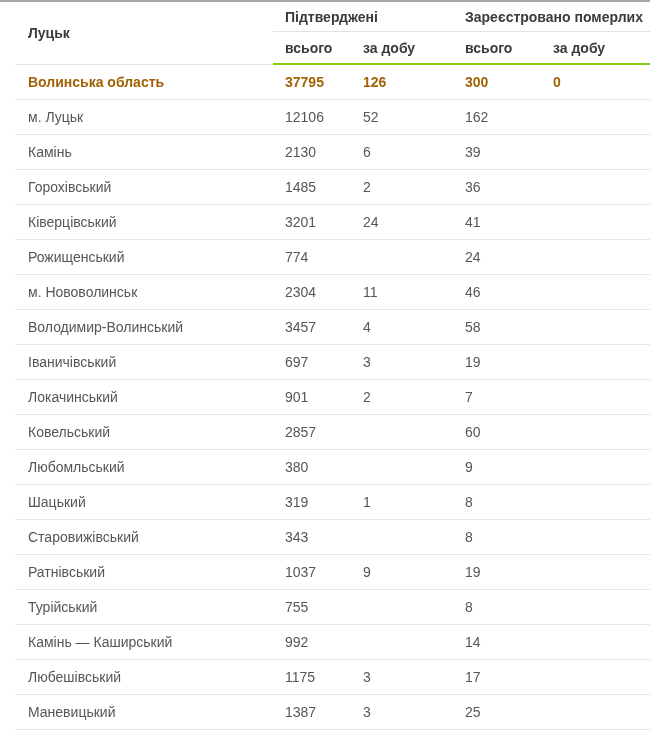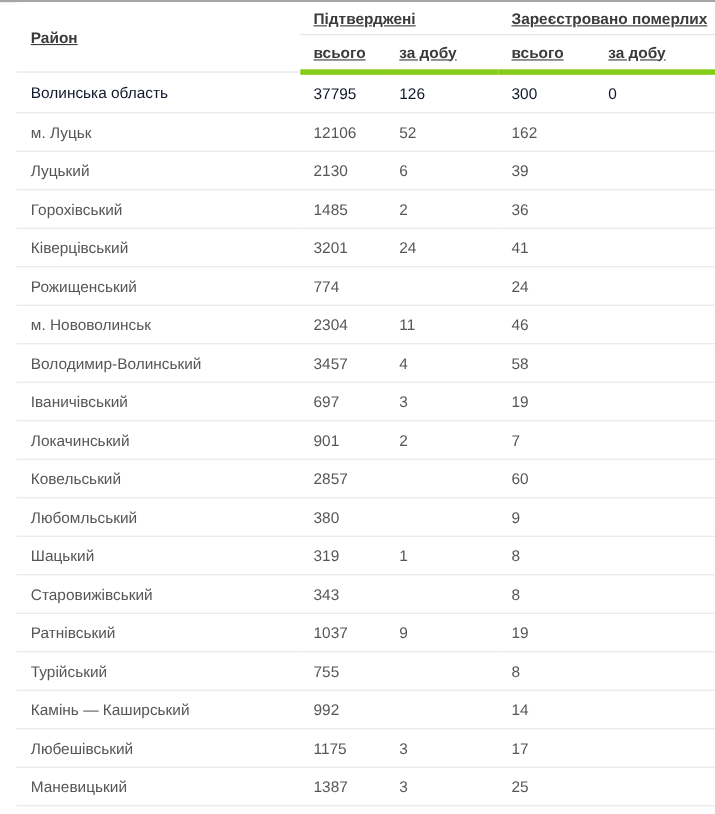--- a/index.html
+++ b/index.html
@@ -40,65 +40,64 @@
     vertical-align: middle;
     font-size: 14px;
     line-height: 16px;
     white-space: nowrap;
     overflow: hidden;
     padding: 0;
   }
   th {
     font-weight: 700;
     color: #3b3b3b;
-    text-decoration: underline;
   }
   th.group-h {
     height: 29px;
     border-bottom: 1px solid #e3e3e3;
     padding-left: 12px;
   }
   th.district-h {
     padding-left: 13px;
     border-bottom: 1px solid #e3e3e3;
   }
   th.sub-h {
     height: 31px;
-    border-bottom: 5px solid #84cc16;
+    border-bottom: 2px solid #84cc16;
     padding-left: 12px;
   }
   td {
     height: 34px;
     border-bottom: 1px solid #e6e6e6;
     color: #565656;
     font-weight: 400;
   }
   td.c-district { padding-left: 13px; }
   td.c-num { padding-left: 12px; }
   tr.summary-row td {
-    font-weight: 400;
-    color: #0f172a;
+    font-weight: 700;
+    color: #a16207;
   }
 </style>
 </head>
 <body>
 
 <div class="page">
   <div class="top-rule"></div>
   <table class="stats">
     <colgroup>
       <col class="c1">
         <col class="c2">
         <col class="c3">
         <col class="c4">
         <col class="c5">
     </colgroup>
     <thead>
       <tr>
-        <th class="district-h" rowspan="2">Район</th>
+        <th class="district-h" rowspan="2">Луцьк</th>
         <th class="group-h" colspan="2">Підтверджені</th>
         <th class="group-h" colspan="2">Зареєстровано померлих</th>
       </tr>
       <tr>
         <th class="sub-h">всього</th>
         <th class="sub-h">за добу</th>
         <th class="sub-h">всього</th>
         <th class="sub-h">за добу</th>
       </tr>
     </thead>
@@ -111,21 +110,21 @@
     <td class="c-num">0</td>
   </tr>
         <tr>
     <td class="c-district">м. Луцьк</td>
     <td class="c-num">12106</td>
     <td class="c-num">52</td>
     <td class="c-num">162</td>
     <td class="c-num"></td>
   </tr>
         <tr>
-    <td class="c-district">Луцький</td>
+    <td class="c-district">Камінь</td>
     <td class="c-num">2130</td>
     <td class="c-num">6</td>
     <td class="c-num">39</td>
     <td class="c-num"></td>
   </tr>
         <tr>
     <td class="c-district">Горохівський</td>
     <td class="c-num">1485</td>
     <td class="c-num">2</td>
     <td class="c-num">36</td>

